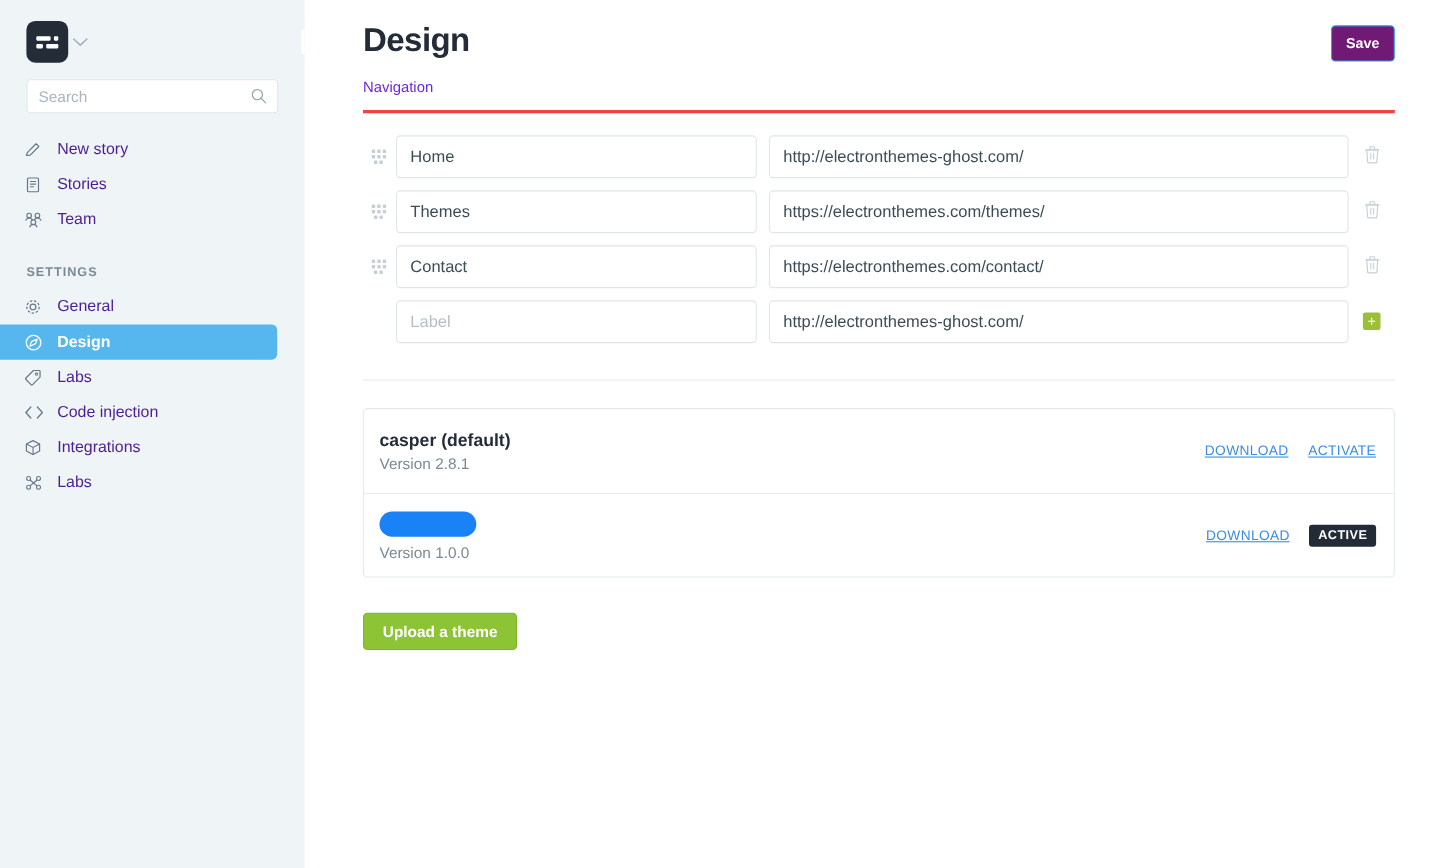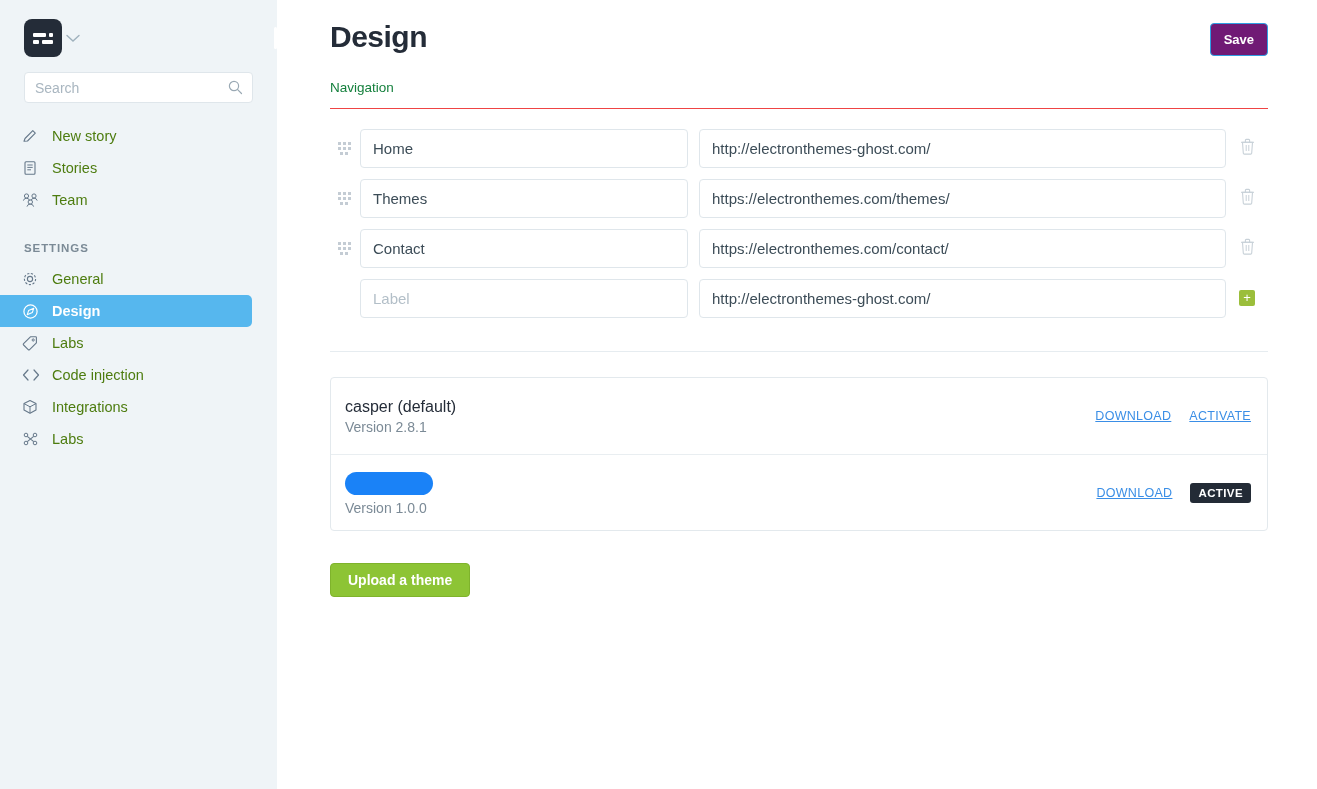--- a/index.html
+++ b/index.html
@@ -58,21 +58,21 @@
     padding: 0 28px 0 10px; width: 100%; height: 100%;
   }
   .search-box input::placeholder { color: #a9b6c0; }
   .search-icon { position: absolute; right: 9px; top: 7px; color: #9aa9b4; }
 
   .nav-list { margin-top: 17px; }
   .nav-item {
     display: flex; align-items: center;
     height: 32px;
     padding-left: 22px;
-    color: #4d7c0f;
+    color: #4c1d95;
     font-size: 14.5px;
     cursor: pointer;
   }
   .nav-item .ic { width: 22px; flex: 0 0 22px; display: flex; align-items: center; color: #66788a; }
   .nav-item .lbl { margin-left: 8px; }
   .nav-item.active {
     background: #56b7ee;
     color: #ffffff;
     border-radius: 0 5px 5px 0;
     margin-right: 25px;
@@ -116,24 +116,24 @@
     border: 1px solid #2f9ee3;
     border-radius: 4px;
     font-family: "Liberation Sans", sans-serif;
     font-size: 13px; font-weight: bold;
     padding: 0 13px; height: 33px;
     cursor: pointer; margin-top: 3px;
   }
 
   .content { padding: 0 49px 0 53px; }
   .nav-section-label {
-    font-size: 13.5px; color: #15803d;
+    font-size: 13.5px; color: #6d28d9;
     padding-bottom: 13px;
-    border-bottom: 1px solid #ef4444;
-    margin-top: 24px;
+    border-bottom: 3px solid #ef4444;
+    margin-top: 16px;
   }
 
   .nav-rows { margin-top: 14px; }
   .nav-row { display: flex; align-items: center; height: 50px; }
   .drag-handle {
     width: 22px; flex: 0 0 22px;
     display: flex; flex-wrap: wrap;
     gap: 2px; justify-content: center;
     cursor: grab; padding-left: 6px;
   }
@@ -168,21 +168,21 @@
     border: 1px solid #e3e9ed; border-radius: 4px;
     margin-top: 25px; background: #fff;
   }
   .theme-row {
     display: flex; align-items: center;
     padding: 0 16px 0 14px;
     min-height: 76px;
   }
   .theme-row + .theme-row { border-top: 1px solid #e9eef1; }
   .theme-info { flex: 1 1 auto; position: relative; }
-  .theme-name { font-size: 16px; font-weight: normal; color: #242c38; }
+  .theme-name { font-size: 16px; font-weight: bold; color: #242c38; }
   .theme-version { font-size: 14px; color: #7b8a96; margin-top: 3px; }
   .redaction {
     display: inline-block;
     width: 88px; height: 23px;
     background: #1a82f7; border-radius: 12px;
     position: relative; top: 2px;
   }
   .theme-actions { display: flex; align-items: center; gap: 18px; }
   .link-action {
     font-size: 12.5px; color: #3a8ee6;

